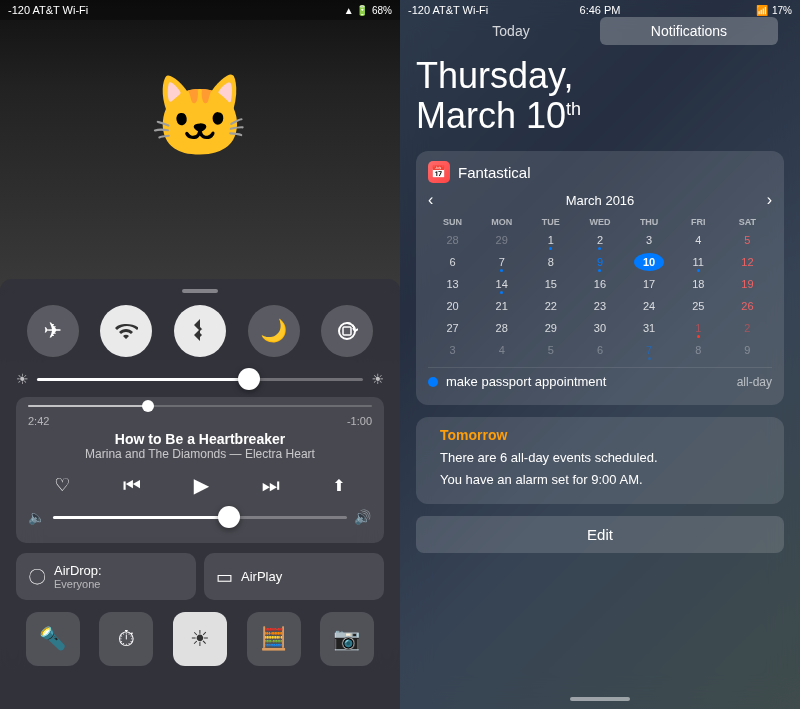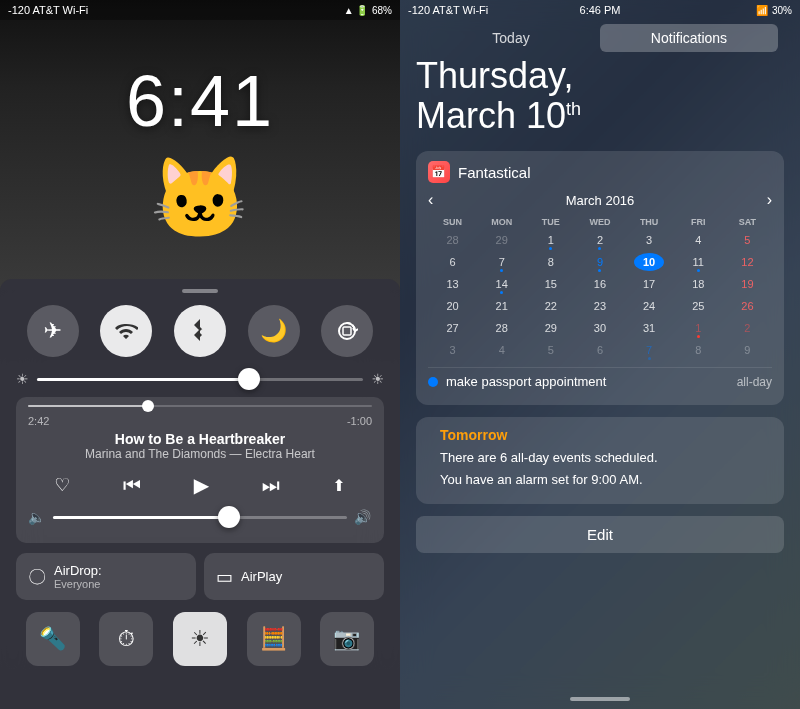--- a/index.html
+++ b/index.html
@@ -316,21 +316,21 @@
     .status-right-right {
       margin-left: auto;
       display: flex;
       align-items: center;
       gap: 3px;
     }
 
     
     .tab-bar {
       position: absolute;
-      top: 20px;
+      top: 13px;
       left: 0;
       right: 0;
       height: 36px;
       display: flex;
       align-items: flex-end;
       padding: 4px 22px;
       z-index: 10;
     }
     .tab-item {
       flex: 1;
@@ -528,21 +528,20 @@
       border-radius: 2px;
       z-index: 10;
     }
   </style>
 </head>
 <body>
 
 <div class="left-panel">
   <div class="left-bg"></div>
   <div class="cat-area">
-    <div class="lock-time">6:41</div>
     <div class="cat-emoji">🐱</div>
   </div>
 
   <div class="status-bar-left">
     <span class="status-left-text">-120 AT&amp;T Wi-Fi</span>
     <div class="status-right-icons">
       <span class="status-icon-small">▲</span>
       <span class="status-icon-small">🔋</span>
       <span class="status-icon-small">68%</span>
     </div>
@@ -639,21 +638,21 @@
 </div>
 
 <div class="right-panel">
   <div class="right-blur-overlay"></div>
 
   <div class="status-bar-right">
     <span class="status-right-left">-120 AT&amp;T Wi-Fi</span>
     <span class="status-right-center">6:46 PM</span>
     <div class="status-right-right">
       <span style="color:white;font-size:10px;">📶</span>
-      <span style="color:white;font-size:10px;">30%</span>
+      <span style="color:white;font-size:10px;">17%</span>
     </div>
   </div>
 
   <div class="tab-bar">
     <div class="tab-item inactive">
       <span>Today</span>
     </div>
     <div class="tab-item active">
       <span>Notifications</span>
     </div>

